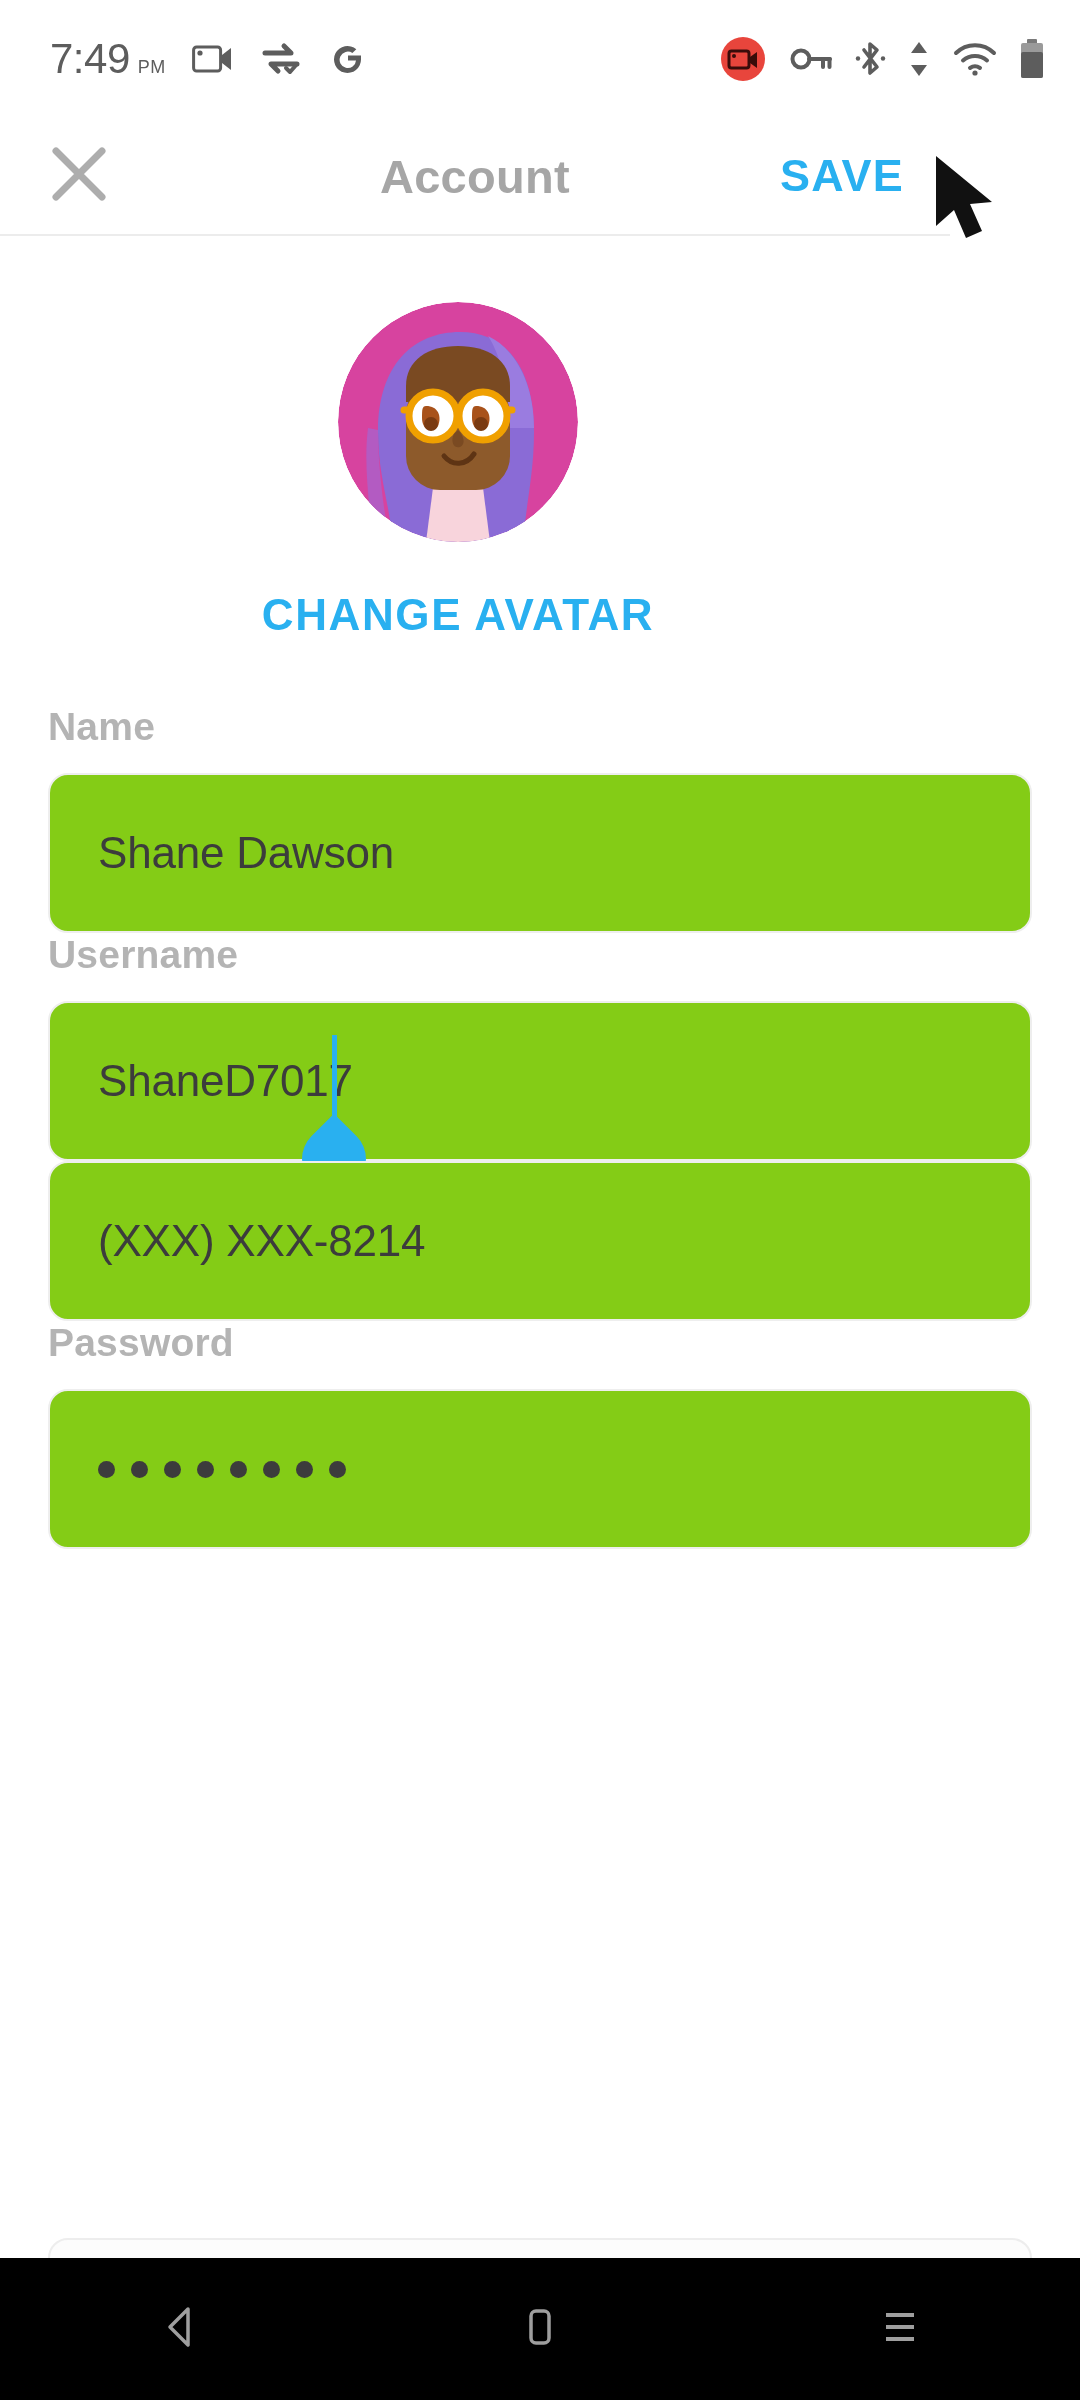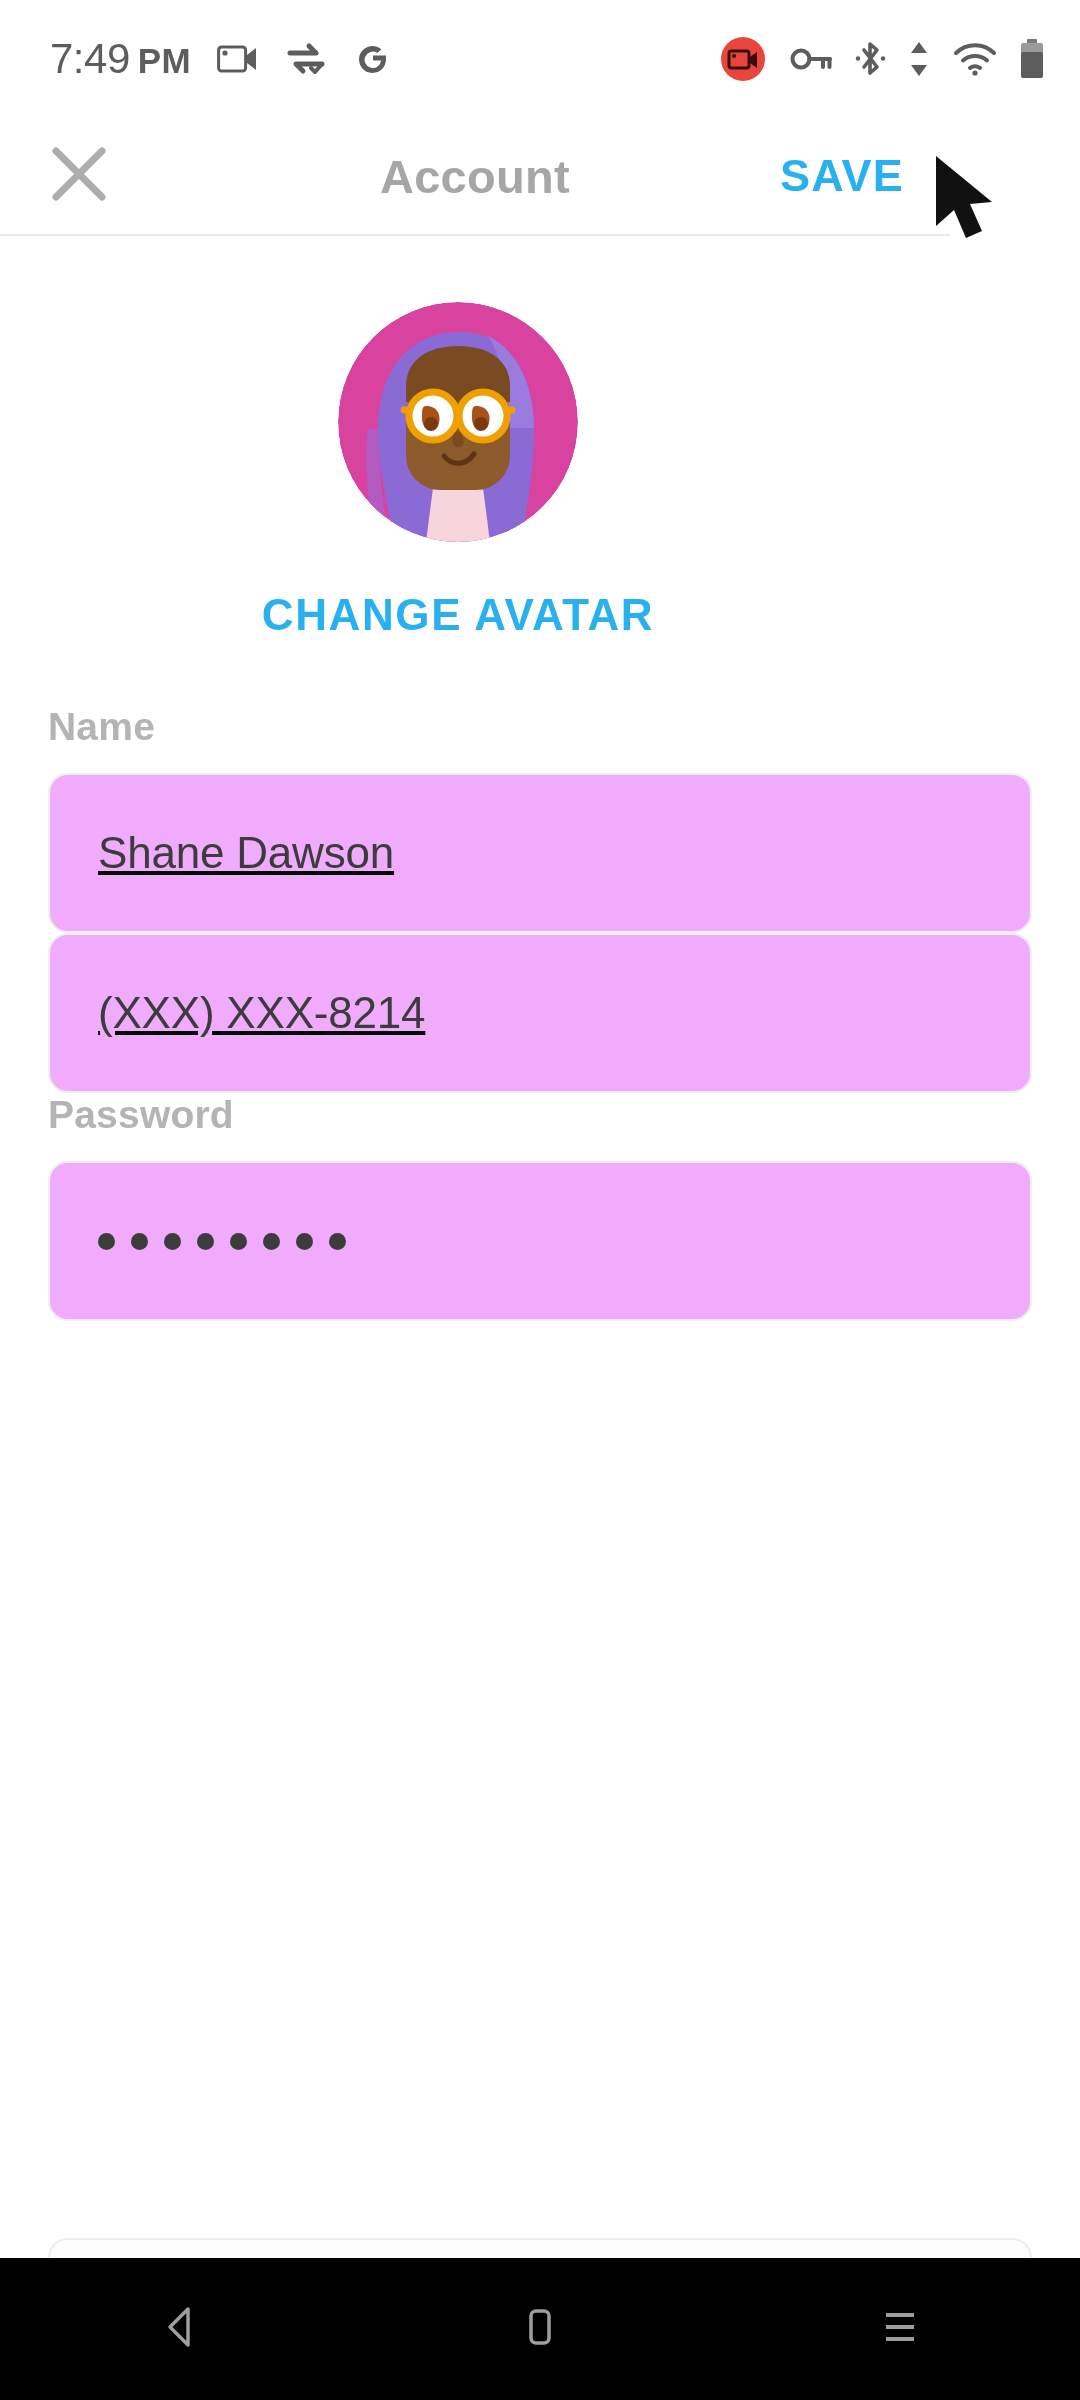--- a/index.html
+++ b/index.html
@@ -13,21 +13,21 @@
 
   
   .statusbar {
     position:absolute; top:0; left:0; width:1080px; height:118px;
     display:flex; align-items:center; justify-content:space-between;
     padding:0 34px 0 50px; background:#fff;
   }
   .status-left { display:flex; align-items:center; gap:26px; }
   .clock { display:flex; align-items:baseline; gap:8px; color:#5d5d5d;justify-content:space-between; }
   .clock-time { font-size:42px; font-weight:400; letter-spacing:-0.5px; }
-  .clock-ampm { font-size:35px; font-weight:700; letter-spacing:0.5px; }
+  .clock-ampm { font-size:18px; font-weight:400; letter-spacing:0.5px; }
   .status-right { display:flex; align-items:center; gap:20px; }
   .sicon { display:flex; align-items:center; justify-content:center; }
 
   
   .header {
     position:absolute; top:118px; left:0; width:950px; height:118px;
     display:flex; align-items:center; background:#fff;
     border-bottom:2px solid #ececec;
   }
   .close-btn {
@@ -59,22 +59,22 @@
 
   
   .form { position:absolute; top:705px; left:0; width:1080px; padding:0 48px; }
   .field { }
   .field-label {
     font-size:39px; font-weight:700; color:#b4b4b4;
     letter-spacing:0.2px; margin-bottom:24px; display:block;
   }
   .field-input {
     position:relative; width:100%; height:160px;
-    background:#f0abfc; border:2px solid #eeeeee; border-radius:20px;
-    display:flex; align-items:center; padding:0 48px;text-decoration:underline;
+    background:#84cc16; border:2px solid #eeeeee; border-radius:20px;
+    display:flex; align-items:center; padding:0 48px;
   }
   .field-value { font-size:44px; color:#3c3c3c; letter-spacing:-0.2px; }
   .field-dots {
     display:flex; gap:16px; align-items:center;
   }
   .pw-dot { width:17px; height:17px; border-radius:50%; background:#3c3c3c; }
 
   
   .caret {
     position:absolute; width:5px; background:#29b0f0;
@@ -239,20 +239,28 @@
 
   <div class="form">
 
     <div class="field">
       <span class="field-label">Name</span>
       <div class="field-input">
         <span class="field-value">Shane Dawson</span>
       </div>
     </div>
 
+    <div class="field">
+      <span class="field-label">Username</span>
+      <div class="field-input">
+        <span class="field-value">ShaneD7017</span>
+        <span class="caret" style="left:282px;"></span>
+        <span class="drag-handle" style="left:252px; top:124px;"></span>
+      </div>
+    </div>
 
 
     <div class="field">
       <div class="field-input">
         <span class="field-value">(XXX) XXX-8214</span>
       </div>
     </div>
 
     <div class="field">
       <span class="field-label">Password</span>

